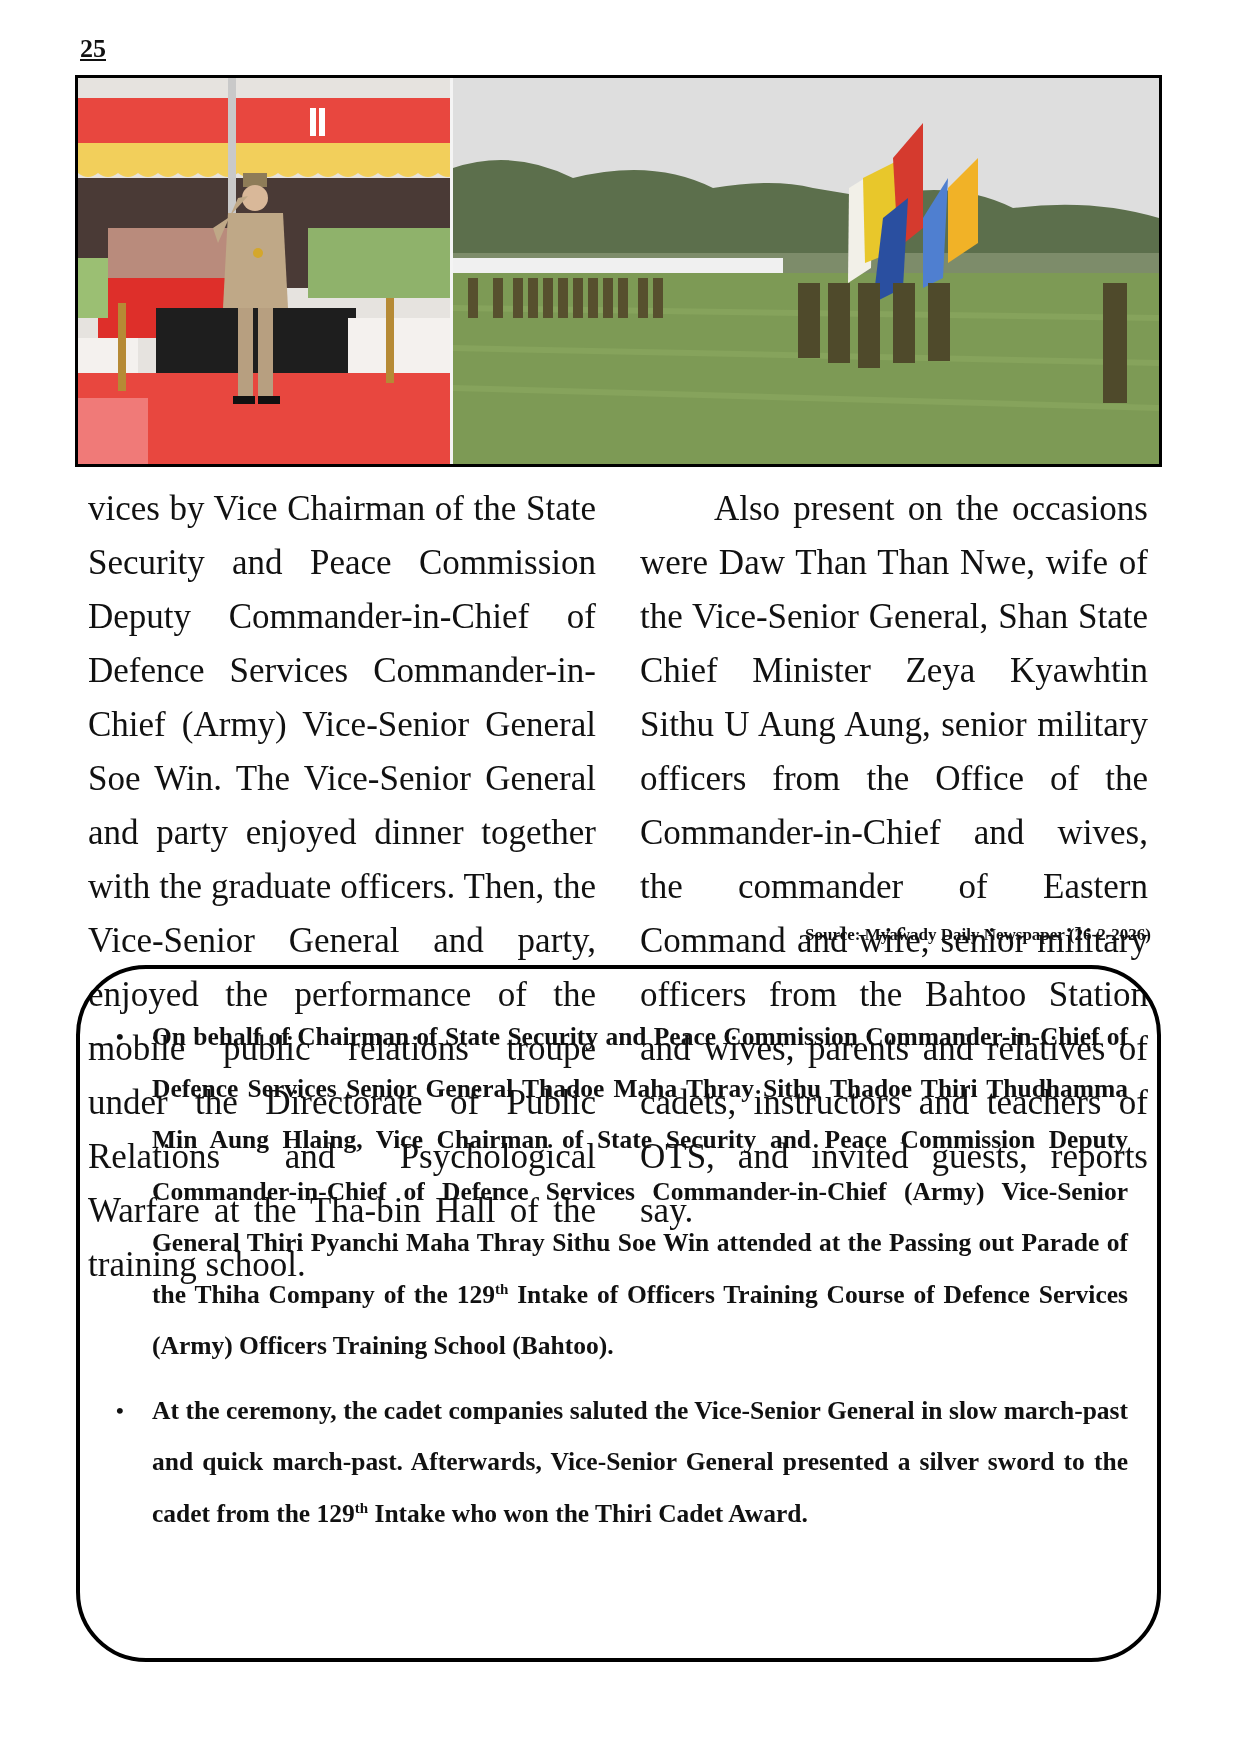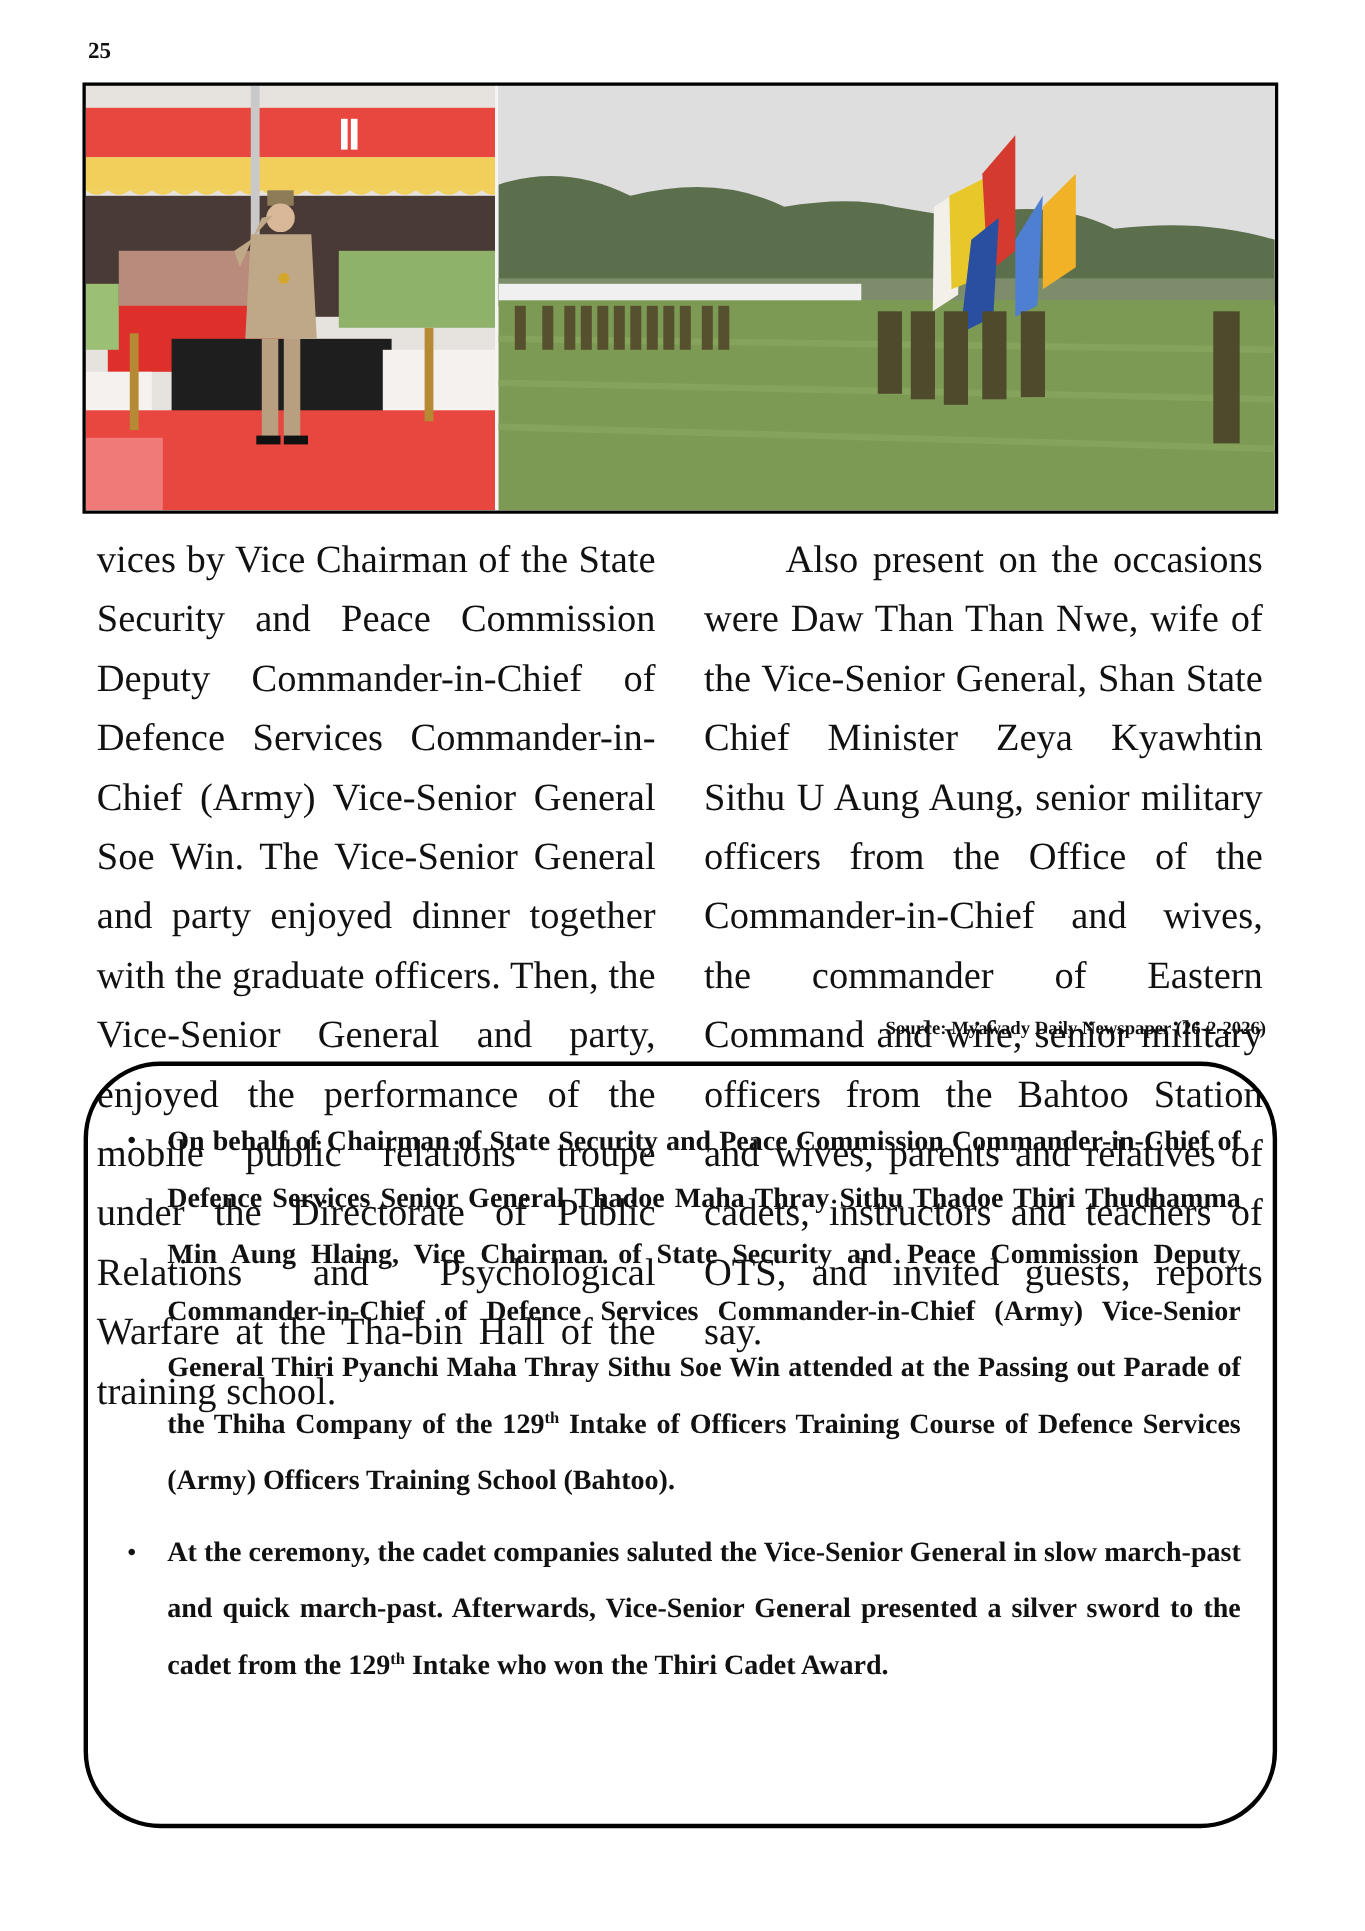--- a/index.html
+++ b/index.html
@@ -1,17 +1,17 @@
 <!DOCTYPE html>
 <html><head>
 <meta charset="utf-8">
 <style>
   html, body { margin:0; padding:0; background:#ffffff; }
   body { width:1241px; height:1755px; position:relative; font-family:"Liberation Serif", serif; color:#111; overflow:hidden; }
-  .page-number { position:absolute; left:80px; top:34px; font-weight:bold; font-size:21px; }
+  .page-number { position:absolute; left:80px; top:34px; font-weight:bold; font-size:26px;text-decoration:underline; }
   .photo-frame { position:absolute; left:75px; top:75px; width:1081px; height:386px; border:3px solid #000; overflow:hidden; display:flex; background:#ddd; }
   .photo-left { width:372px; height:100%; position:relative; overflow:hidden; background:#e9e6e2; border-right:3px solid #f4f4f4; }
   .photo-right { flex:1; height:100%; position:relative; overflow:hidden; background:#dcdcd8; }
   .columns { position:absolute; left:88px; top:482px; width:1060px; display:flex; justify-content:space-between; }
   .col { width:508px; font-size:35px; line-height:54px; text-align:justify; }
   .col p { margin:0; }
   .indent { text-indent:74px; }
   .source { position:absolute; right:90px; top:925px; font-weight:bold; font-size:17px; }
   .summary-box { position:absolute; left:76px; top:965px; width:1085px; height:697px; border:4px solid #000; border-radius:70px; box-sizing:border-box; }
   .summary-list { position:absolute; left:148px; top:1007px; width:976px; margin:4px; padding:0; list-style:none; font-weight:bold; font-size:25.5px; line-height:51.5px; text-align:justify; font-family:"Liberation Serif", serif; }

